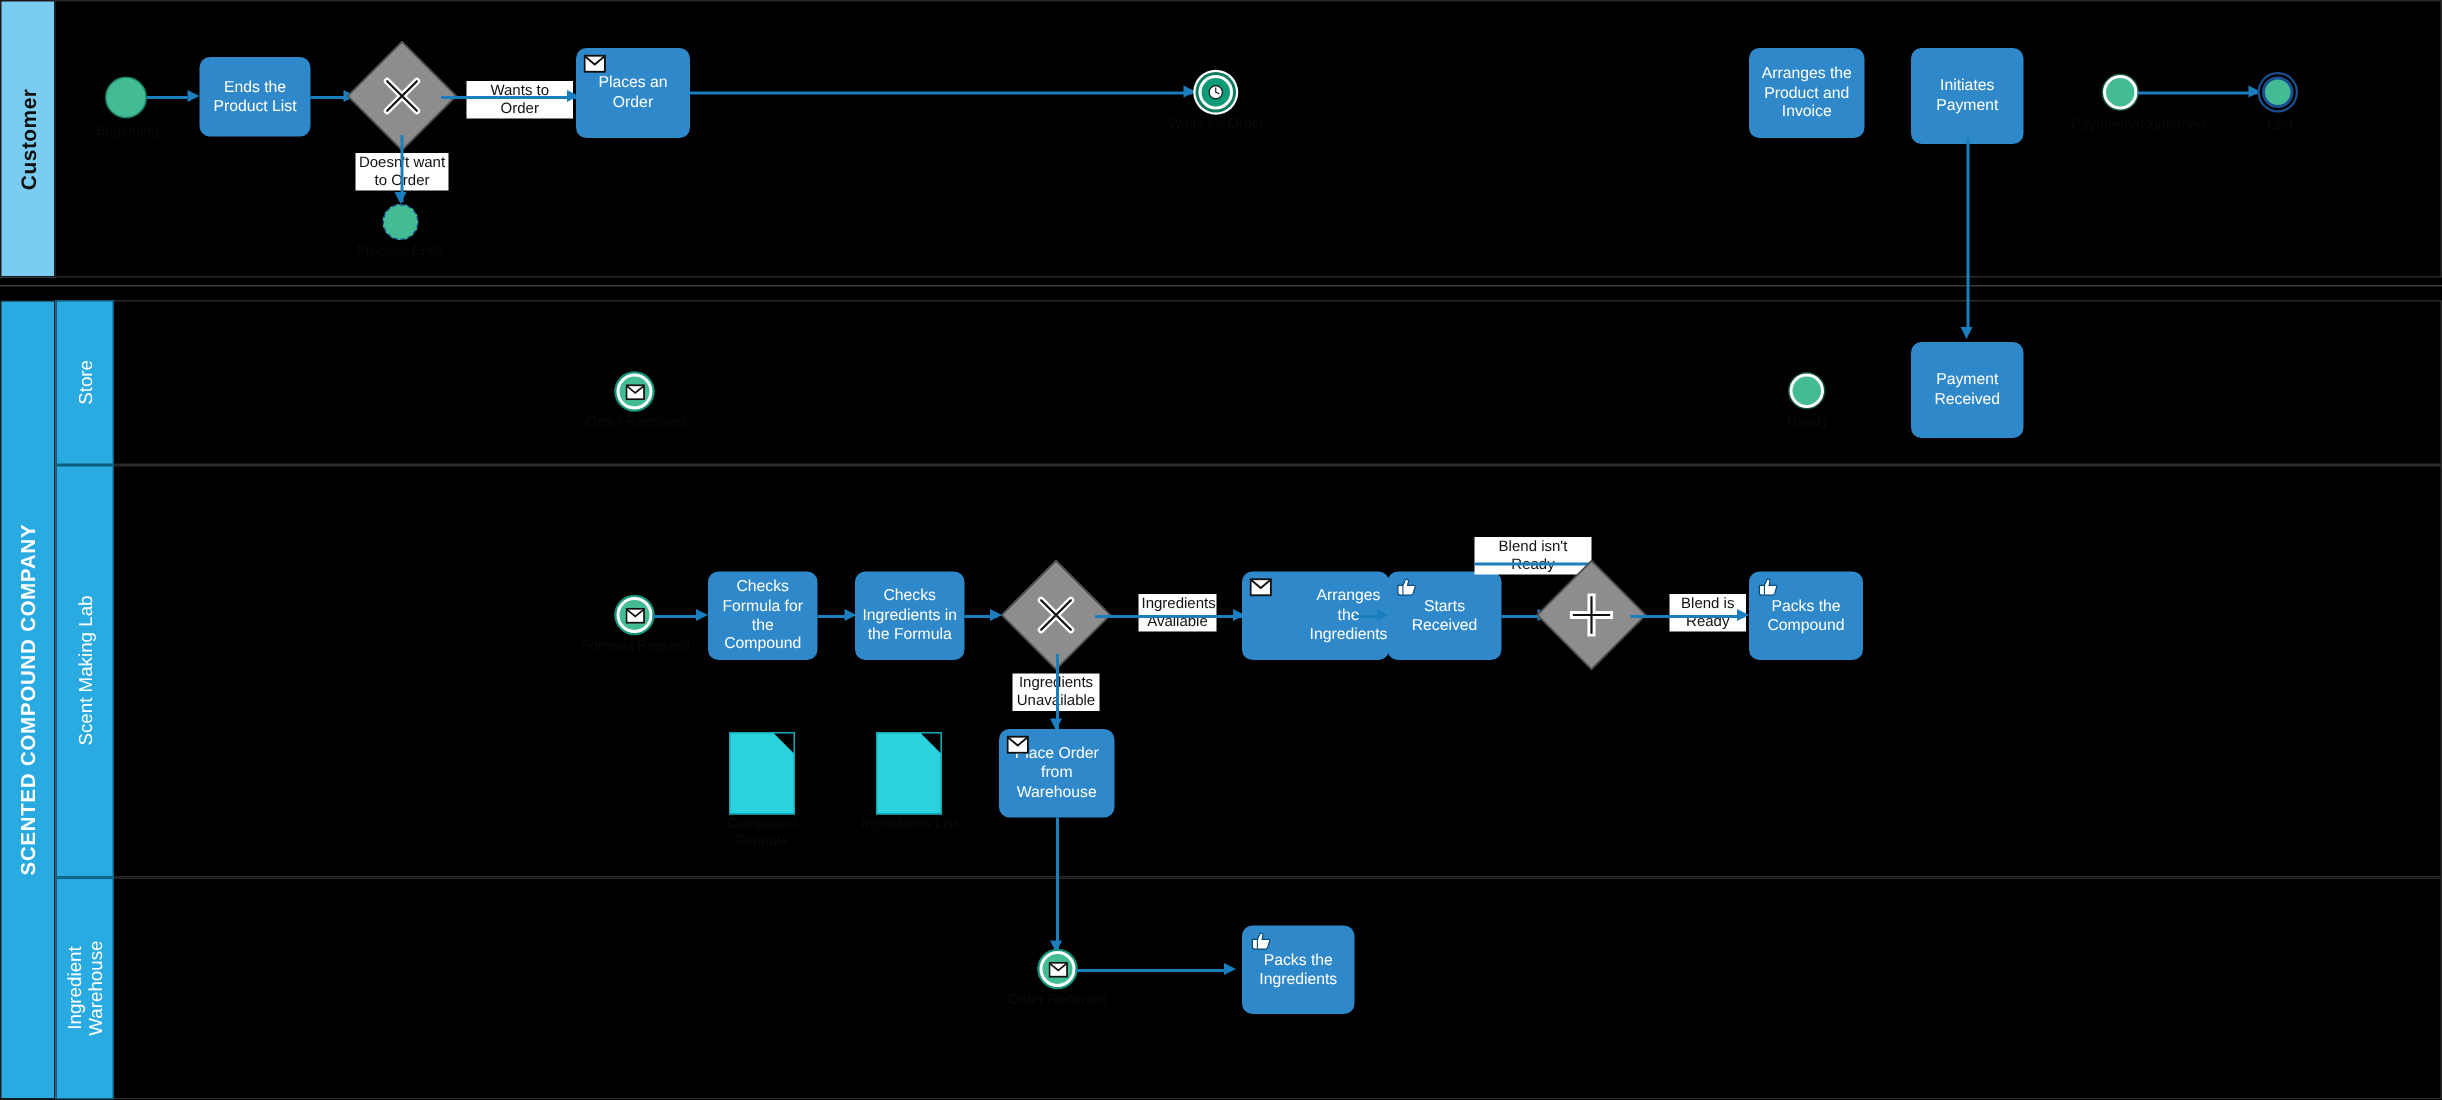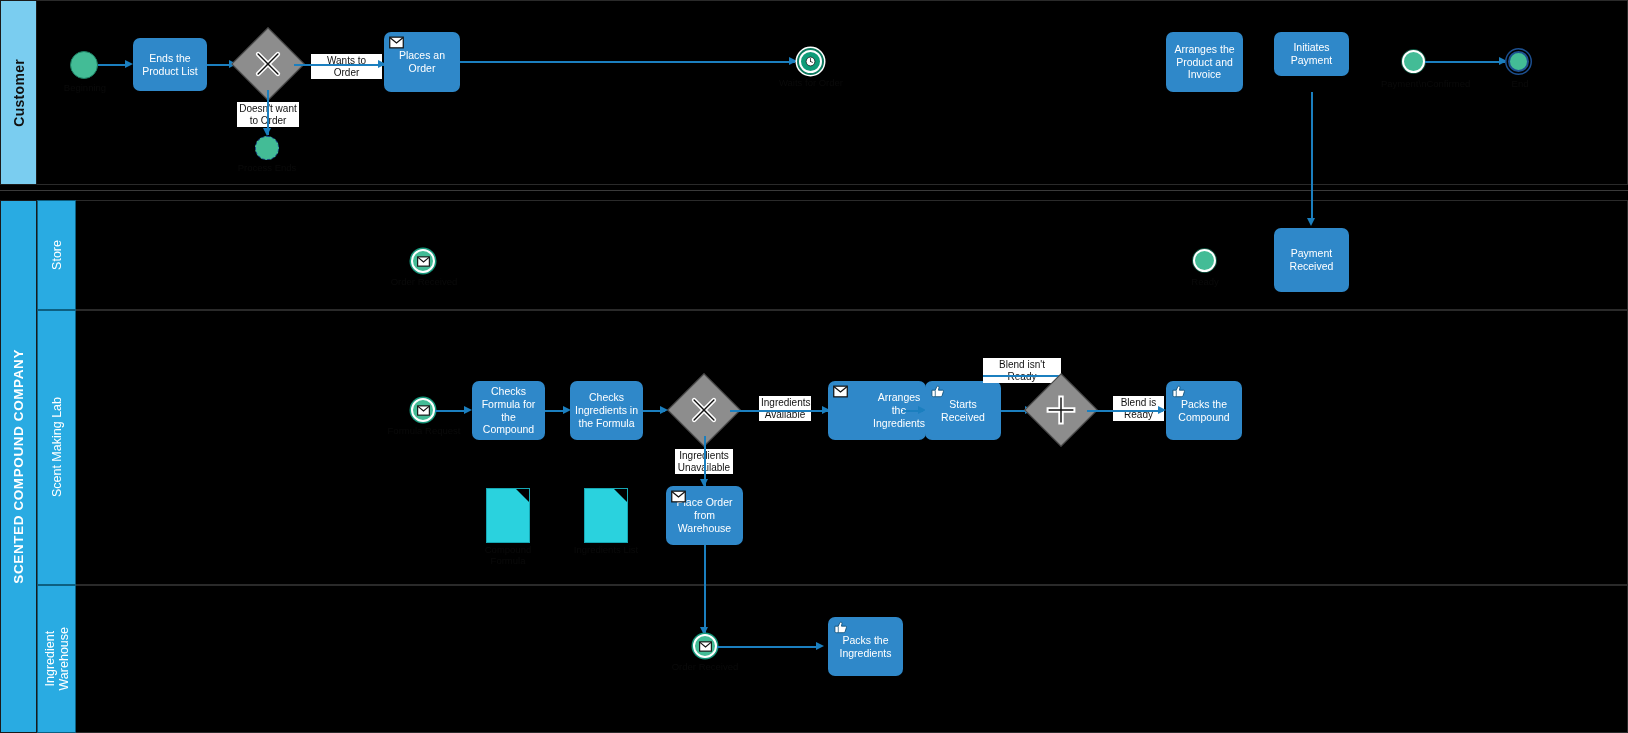--- a/index.html
+++ b/index.html
@@ -288,21 +288,21 @@
     </svg>
   </div>
   <div class="dim-label" style="left:770px; top:78px; width:82px;">Waits for Order</div>
 
   <div class="task" style="left:1166px; top:32px; width:77px; height:60px;">
     <span class="task-label">Arranges the
 Product and
 Invoice</span>
   </div>
 
-  <div class="task" style="left:1274px; top:32px; width:75px; height:44px;">
+  <div class="task" style="left:1274px; top:32px; width:75px; height:64px;">
     <span class="task-label">Initiates
 Payment</span>
   </div>
 
   <div class="conn v" style="left:1311px; top:92px; height:130px;"></div>
   <div class="arrowhead down" style="left:1307px; top:218px;"></div>
 
   <div class="event ev-start-ring" style="left:1402px; top:50px; width:23px; height:23px;"></div>
   <div class="dim-label" style="left:1381px; top:79px; width:66px;">Payment\nConfirmed</div>
 

